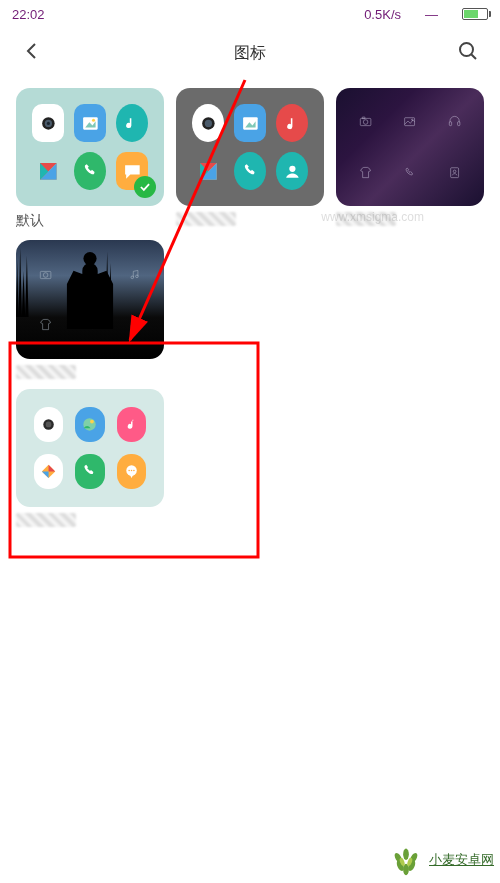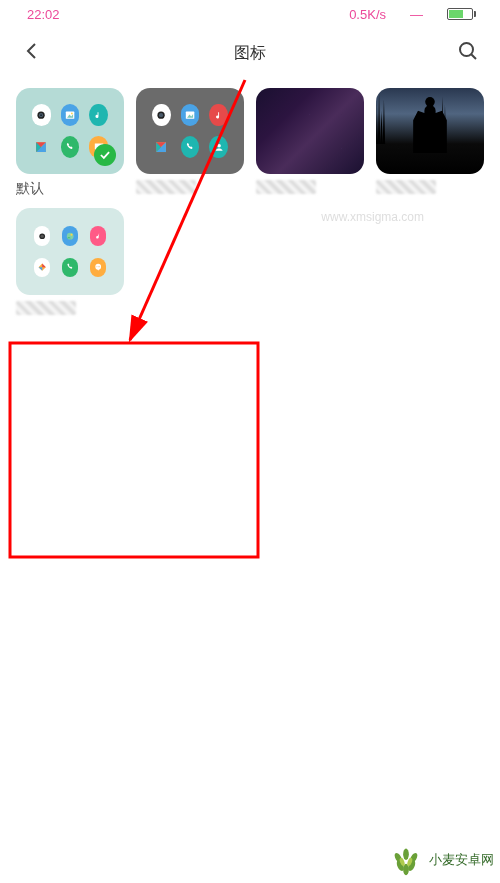--- a/index.html
+++ b/index.html
@@ -1,33 +1,33 @@
 <!DOCTYPE html>
 <html><head>
 <meta charset="utf-8">
 <style>
   * { box-sizing: border-box; margin: 0; padding: 0; }
   body { width: 500px; height: 883px; background: #fff; font-family: -apple-system, "Helvetica Neue", Arial, sans-serif; position: relative; overflow: hidden; }
 
   
-  .status-bar { height: 28px; display: flex; align-items: center; justify-content: space-between; padding: 0 27px; font-size: 13px; color: #ec4899; }
+  .status-bar { height: 28px; display: flex; align-items: center; justify-content: space-between; padding: 0 12px; font-size: 13px; color: #701a75; }
   .status-left { font-weight: 500; }
   .status-right { display: flex; align-items: center; gap: 8px; }
   .status-right svg, .status-right span { display: inline-block; vertical-align: middle; }
   .battery { width: 26px; height: 12px; border: 1.5px solid #555; border-radius: 2px; position: relative; }
   .battery::after { content: ''; position: absolute; right: -4px; top: 2px; width: 2px; height: 6px; background: #555; border-radius: 0 1px 1px 0; }
   .battery-fill { position: absolute; left: 1px; top: 1px; bottom: 1px; width: 60%; background: #6bd66b; }
 
   
   .header { height: 50px; display: flex; align-items: center; justify-content: space-between; padding: 0 20px; }
   .header .title { font-size: 16px; color: #333; }
   .header svg { width: 24px; height: 24px; }
 
   
-  .grid { display: grid; grid-template-columns: 1fr 1fr 1fr 1fr; gap: 10px 12px; padding: 10px 16px 0; }
+  .grid { display: grid; grid-template-columns: 1fr 1fr 1fr; gap: 10px 12px; padding: 10px 16px 0; }
   .theme-cell { display: flex; flex-direction: column; }
   .preview { width: 100%; aspect-ratio: 1.25/1; border-radius: 14px; display: grid; grid-template-columns: repeat(3, 1fr); grid-template-rows: repeat(2, 1fr); gap: 10px; padding: 16px; position: relative; }
   .preview .icon { width: 100%; height: 100%; border-radius: 10px; display: flex; align-items: center; justify-content: center; }
   .preview svg { width: 65%; height: 65%; }
   .label { font-size: 14px; color: #555; margin-top: 6px; height: 18px; }
   .label.cut { background: repeating-linear-gradient(45deg, #ddd, #ddd 4px, #f4f4f4 4px, #f4f4f4 8px); width: 60px; height: 14px; border-radius: 2px; filter: blur(1px); }
 
   .check-badge { position: absolute; bottom: 8px; right: 8px; width: 22px; height: 22px; background: #27b845; border-radius: 50%; display: flex; align-items: center; justify-content: center; }
   .check-badge svg { width: 14px; height: 14px; }
 
@@ -39,21 +39,21 @@
   .preview.rounded { background: #d5e9e6; }
   .outline-icon { width: 100%; height: 100%; display: flex; align-items: center; justify-content: center; }
   .outline-icon svg { width: 90%; height: 90%; stroke: #cfc9e0; stroke-width: 1.4; fill: none; }
   .preview.dark2 .outline-icon svg { stroke: #b8c5d0; }
 
   
   .annotation { position: absolute; left: 0; top: 0; width: 500px; height: 883px; pointer-events: none; }
 
   
   .wm-top { position: absolute; top: 210px; right: 76px; opacity: 0.22; font-size: 12px; color: #666; pointer-events: none; }
-  .wm-bot { position: absolute; bottom: 4px; right: 6px; display: flex; align-items: center; gap: 4px; font-size: 13px; color: #356b2a; pointer-events: none; }
+  .wm-bot { position: absolute; bottom: 4px; right: 6px; display: flex; align-items: center; gap: 4px; font-size: 13px; color: #356b2a; pointer-events: none; text-decoration: underline; }
   .wm-bot .leaf { width: 38px; height: 38px; }
 
   
   .silhouette { position: absolute; left: 50%; top: 10%; width: 60px; height: 70px; transform: translateX(-50%); }
   .grass { position: absolute; bottom: 35%; left: 0; right: 0; height: 20px; }
 
   .theme5-wrap { grid-column: 1; }
 </style>
 </head>
 <body>

